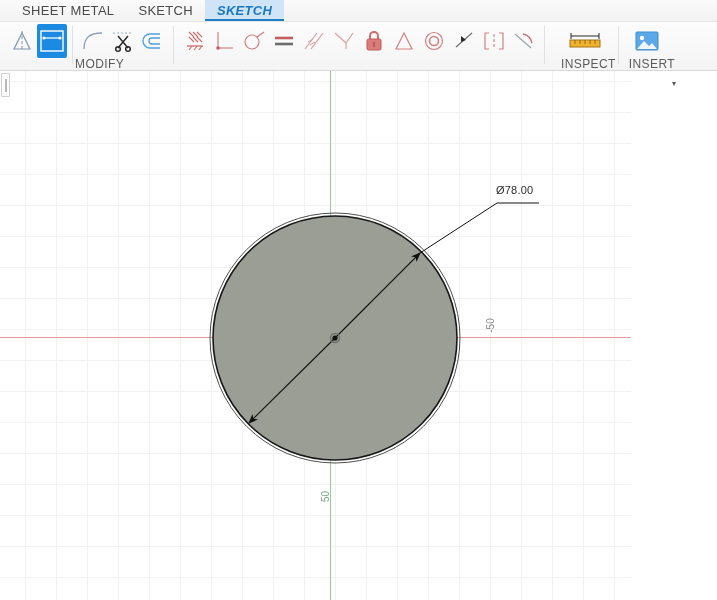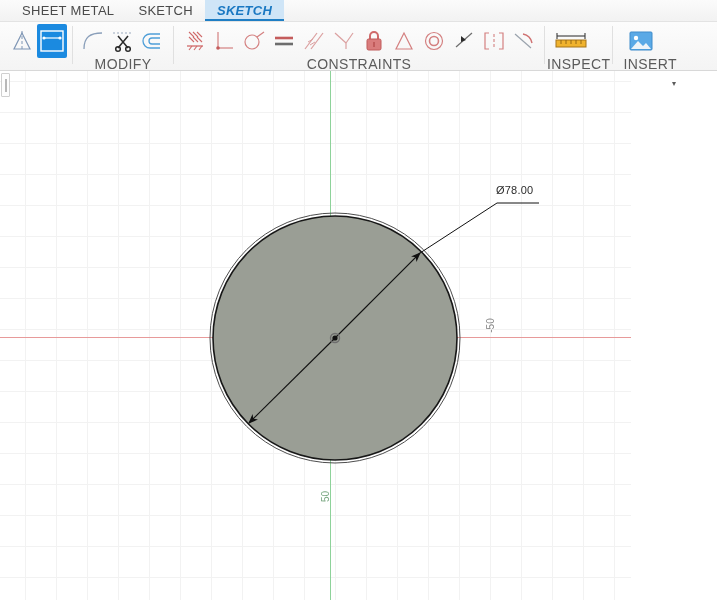--- a/index.html
+++ b/index.html
@@ -33,22 +33,22 @@
   
   .ribbon {
     position: absolute; top: 22px; left: 0; width: 717px; height: 49px;
     background: linear-gradient(#fcfcfc, #f4f4f4);
     border-bottom: 1px solid #d8d8d8;
     display: flex; align-items: stretch;
   }
   .panel { display: flex; flex-direction: column; position: relative; }
   .panel-icons { display: flex; align-items: center; height: 38px; padding: 0 3px; }
   .panel-label {
-    font-size: 14px; color: #5b5b5b; letter-spacing: .4px;
-    text-align: center; height: 11px; line-height: 10px; white-space: nowrap;
+    font-size: 12px; color: #5b5b5b; letter-spacing: .4px;
+    text-align: left; height: 11px; line-height: 10px; white-space: nowrap;
   }
   .panel-sep { width: 1px; background: #e0e0e0; margin: 4px 2px 6px 2px; }
   .tool {
     width: 30px; height: 34px; display: flex; align-items: center;
     justify-content: center; cursor: default; border-radius: 2px;
   }
   .tool.sel { background: #1b8ae0; }
   .tool svg { display: block; }
 
   
@@ -260,27 +260,26 @@
         </div>
 
         <div class="tool" title="Curvature">
           <svg width="26" height="24" viewBox="0 0 26 24">
             <line x1="4" y1="5" x2="20" y2="19" stroke="#9aa3ad" stroke-width="1.2"></line>
             <path d="M12 5 C17 6 20 9 21 14" fill="none" stroke="#cf7070" stroke-width="1.4"></path>
           </svg>
         </div>
 
       </div>
-      <div class="panel-label">CONSTRAINTS</div>
     </div>
     <div style="position:absolute;left:435px;top:57px;font-size:8px;color:#5b5b5b;">▾</div>
 
     <div class="panel-sep"></div>
 
-    <div class="panel" style="margin-left:0;">
+    <div class="panel" style="margin-left:14px;">
       <div class="panel-icons">
         <div class="tool" title="Measure" style="width:42px;">
           <svg width="38" height="24" viewBox="0 0 38 24">
             <line x1="5" y1="7" x2="33" y2="7" stroke="#3a3a3a" stroke-width="1.1"></line>
             <line x1="5" y1="4" x2="5" y2="10" stroke="#3a3a3a" stroke-width="1.1"></line>
             <line x1="33" y1="4" x2="33" y2="10" stroke="#3a3a3a" stroke-width="1.1"></line>
             <rect x="4" y="11" width="30" height="7" fill="#f0b32e" stroke="#a5741a" stroke-width="1"></rect>
             <g stroke="#8a6215" stroke-width=".9">
               <line x1="9" y1="11" x2="9" y2="15"></line>
                 <line x1="14" y1="11" x2="14" y2="15"></line>

